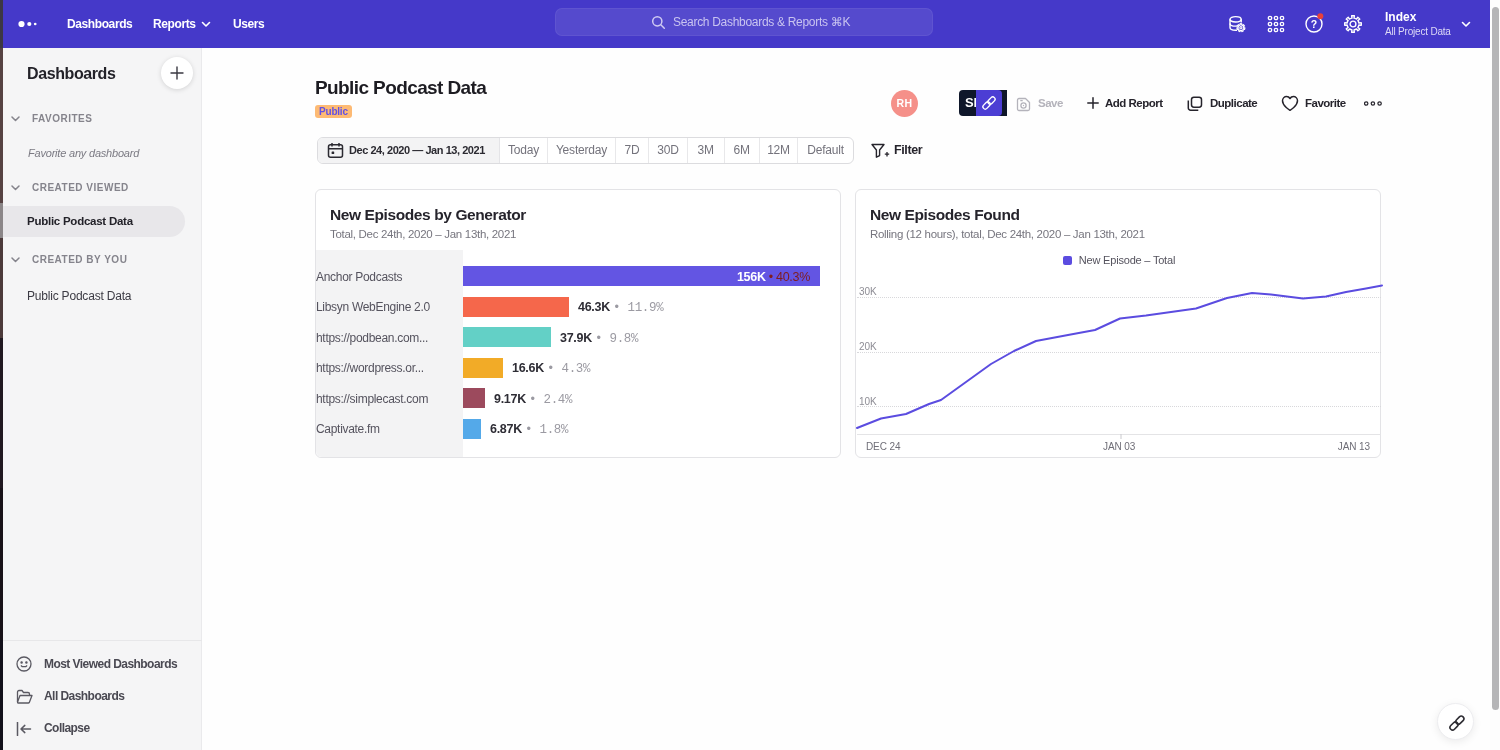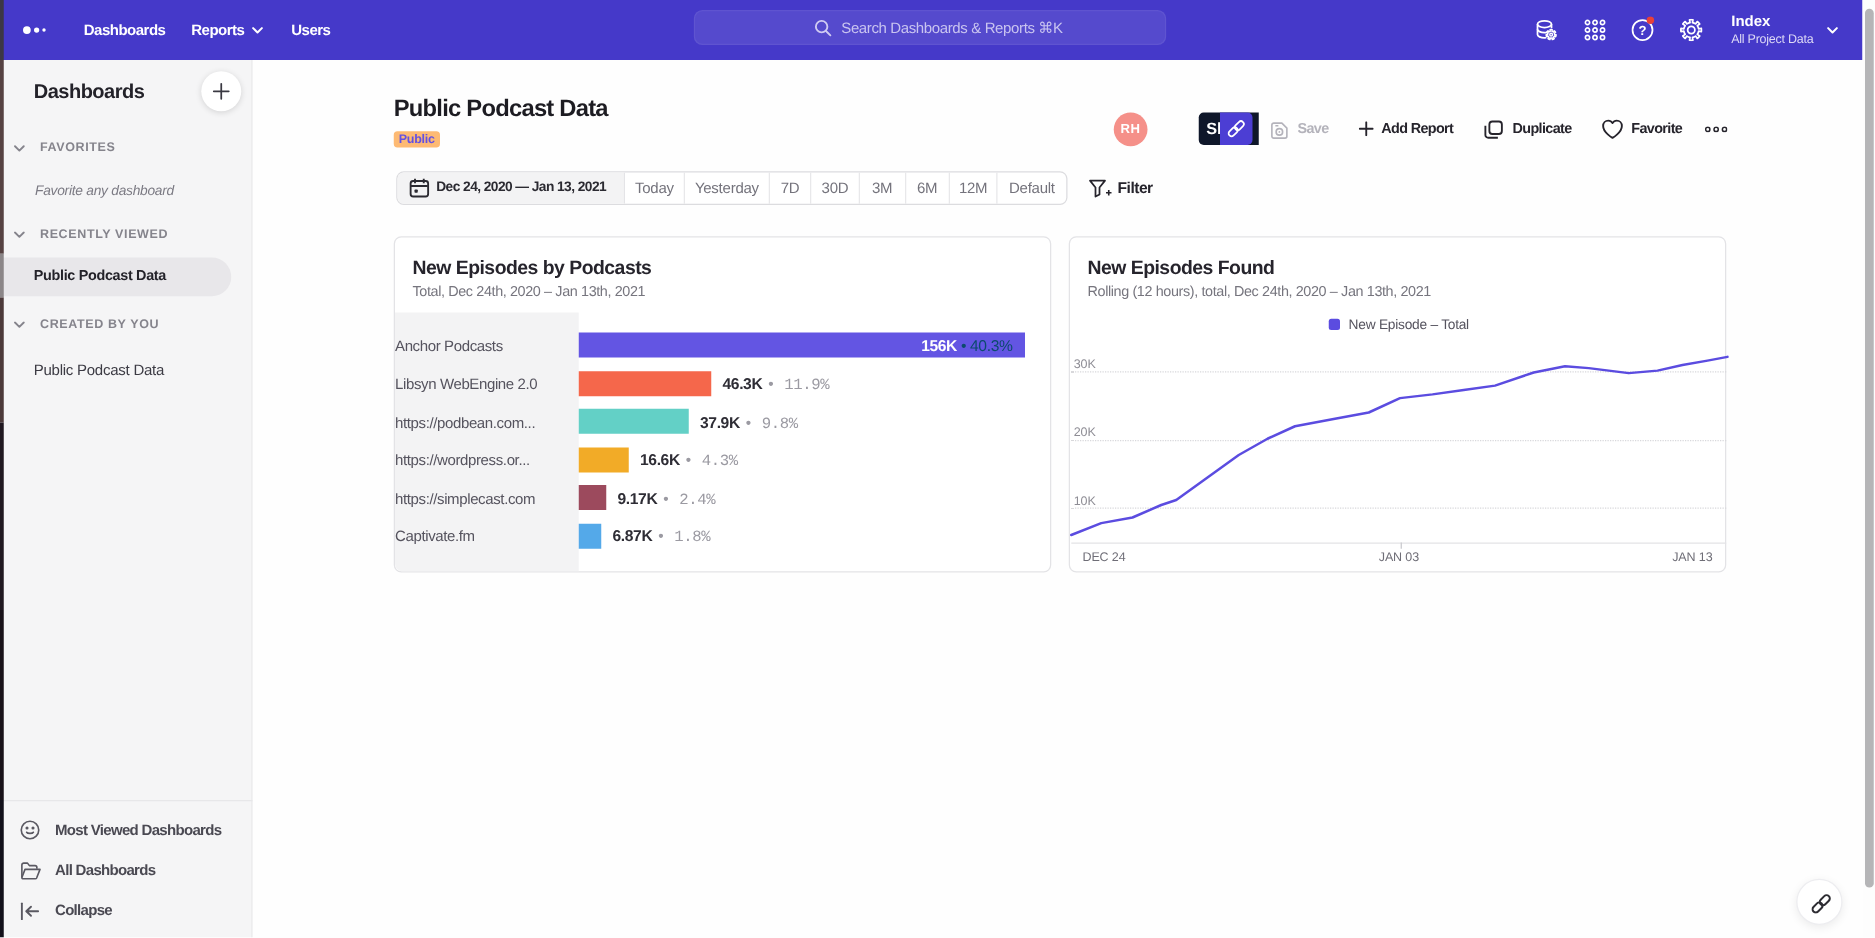--- a/index.html
+++ b/index.html
@@ -142,21 +142,21 @@
       </svg>
     </div>
   <svg class="sb-chev" style="top:68px" width="9" height="6" viewBox="0 0 9 6">
       <path d="M1 1 L4.5 4.5 L8 1" stroke="#85848c" stroke-width="1.5" fill="none" stroke-linecap="round" stroke-linejoin="round"></path>
     </svg>
   <div class="sb-head" style="top:65px">FAVORITES</div>
   <div id="sb-fav">Favorite any dashboard</div>
   <svg class="sb-chev" style="top:137px" width="9" height="6" viewBox="0 0 9 6">
       <path d="M1 1 L4.5 4.5 L8 1" stroke="#85848c" stroke-width="1.5" fill="none" stroke-linecap="round" stroke-linejoin="round"></path>
     </svg>
-  <div class="sb-head" style="top:134px">RECENTLY VIEWED</div>
+  <div class="sb-head" style="top:134px">CREATED VIEWED</div>
   <div id="sb-pill"></div>
   <div class="sb-item" style="top:167px;font-weight:700;color:#232229;font-size:11.5px;letter-spacing:-0.25px">Public Podcast Data</div>
   <svg class="sb-chev" style="top:209px" width="9" height="6" viewBox="0 0 9 6">
       <path d="M1 1 L4.5 4.5 L8 1" stroke="#85848c" stroke-width="1.5" fill="none" stroke-linecap="round" stroke-linejoin="round"></path>
     </svg>
   <div class="sb-head" style="top:206px">CREATED BY YOU</div>
   <div class="sb-item" style="top:241px">Public Podcast Data</div>
   <div id="sb-divider"></div>
   <svg class="sb-icon" style="top:608px" width="16" height="16" viewBox="0 0 16 16" fill="none" stroke="#5a5962" stroke-width="1.3">
     <circle cx="8" cy="8" r="7"></circle>
@@ -240,36 +240,36 @@
   <div class="seg" style="left:442px;width:38px">12M</div>
   <div class="seg" style="left:480px;width:55px;border-right:none">Default</div>
 </div>
 <svg class="abs" style="left:871px;top:143px" width="19" height="16" viewBox="0 0 19 16" fill="none" stroke="#26242c" stroke-width="1.4">
   <path d="M1 1.5 H13 L8.6 7 V12.6 L5.4 14.2 V7 Z" stroke-linejoin="round"></path>
   <path d="M13.8 11.2 h4.4 M16 9 v4.4" stroke-width="1.3"></path>
 </svg>
 <div id="filter">Filter</div>
 
 <div class="card" id="card1">
-  <div class="card-title">New Episodes by Podcasts</div>
+  <div class="card-title">New Episodes by Generator</div>
   <div class="card-sub">Total, Dec 24th, 2020 – Jan 13th, 2021</div>
   <div id="labelcol"></div>
   <div class="bar-label" style="top:80px">Anchor Podcasts</div>
   <div class="bar-label" style="top:110px">Libsyn WebEngine 2.0</div>
   <div class="bar-label" style="top:141px">https://podbean.com...</div>
   <div class="bar-label" style="top:171px">https://wordpress.or...</div>
   <div class="bar-label" style="top:202px">https://simplecast.com</div>
   <div class="bar-label" style="top:232px">Captivate.fm</div>
   <div class="bar" style="top:76px;width:357px;background:#6355e3"></div>
   <div class="bar" style="top:107px;width:106px;background:#f5674b"></div>
   <div class="bar" style="top:137px;width:88px;background:#63d0c6"></div>
   <div class="bar" style="top:168px;width:40px;background:#f2ab27"></div>
   <div class="bar" style="top:198px;width:22px;background:#9c4a5d"></div>
   <div class="bar" style="top:229px;width:18px;background:#54a9e9"></div>
-  <div class="bar-val" style="top:80px;right:30px;color:#fff"><span style="font-weight:700">156K</span> <span style="color:#0c4a6e">• 40.3%</span></div>
+  <div class="bar-val" style="top:80px;right:30px;color:#fff"><span style="font-weight:700">156K</span> <span style="color:#7f1d1d">• 40.3%</span></div>
   <div class="bar-val" style="top:110px;left:262px"><span class="bv">46.3K</span> <span class="bp">• 11.9%</span></div>
   <div class="bar-val" style="top:141px;left:244px"><span class="bv">37.9K</span> <span class="bp">• 9.8%</span></div>
   <div class="bar-val" style="top:171px;left:196px"><span class="bv">16.6K</span> <span class="bp">• 4.3%</span></div>
   <div class="bar-val" style="top:202px;left:178px"><span class="bv">9.17K</span> <span class="bp">• 2.4%</span></div>
   <div class="bar-val" style="top:232px;left:174px"><span class="bv">6.87K</span> <span class="bp">• 1.8%</span></div>
 </div>
 
 <div class="card" id="card2">
   <div class="card-title">New Episodes Found</div>
   <div class="card-sub">Rolling (12 hours), total, Dec 24th, 2020 – Jan 13th, 2021</div>

